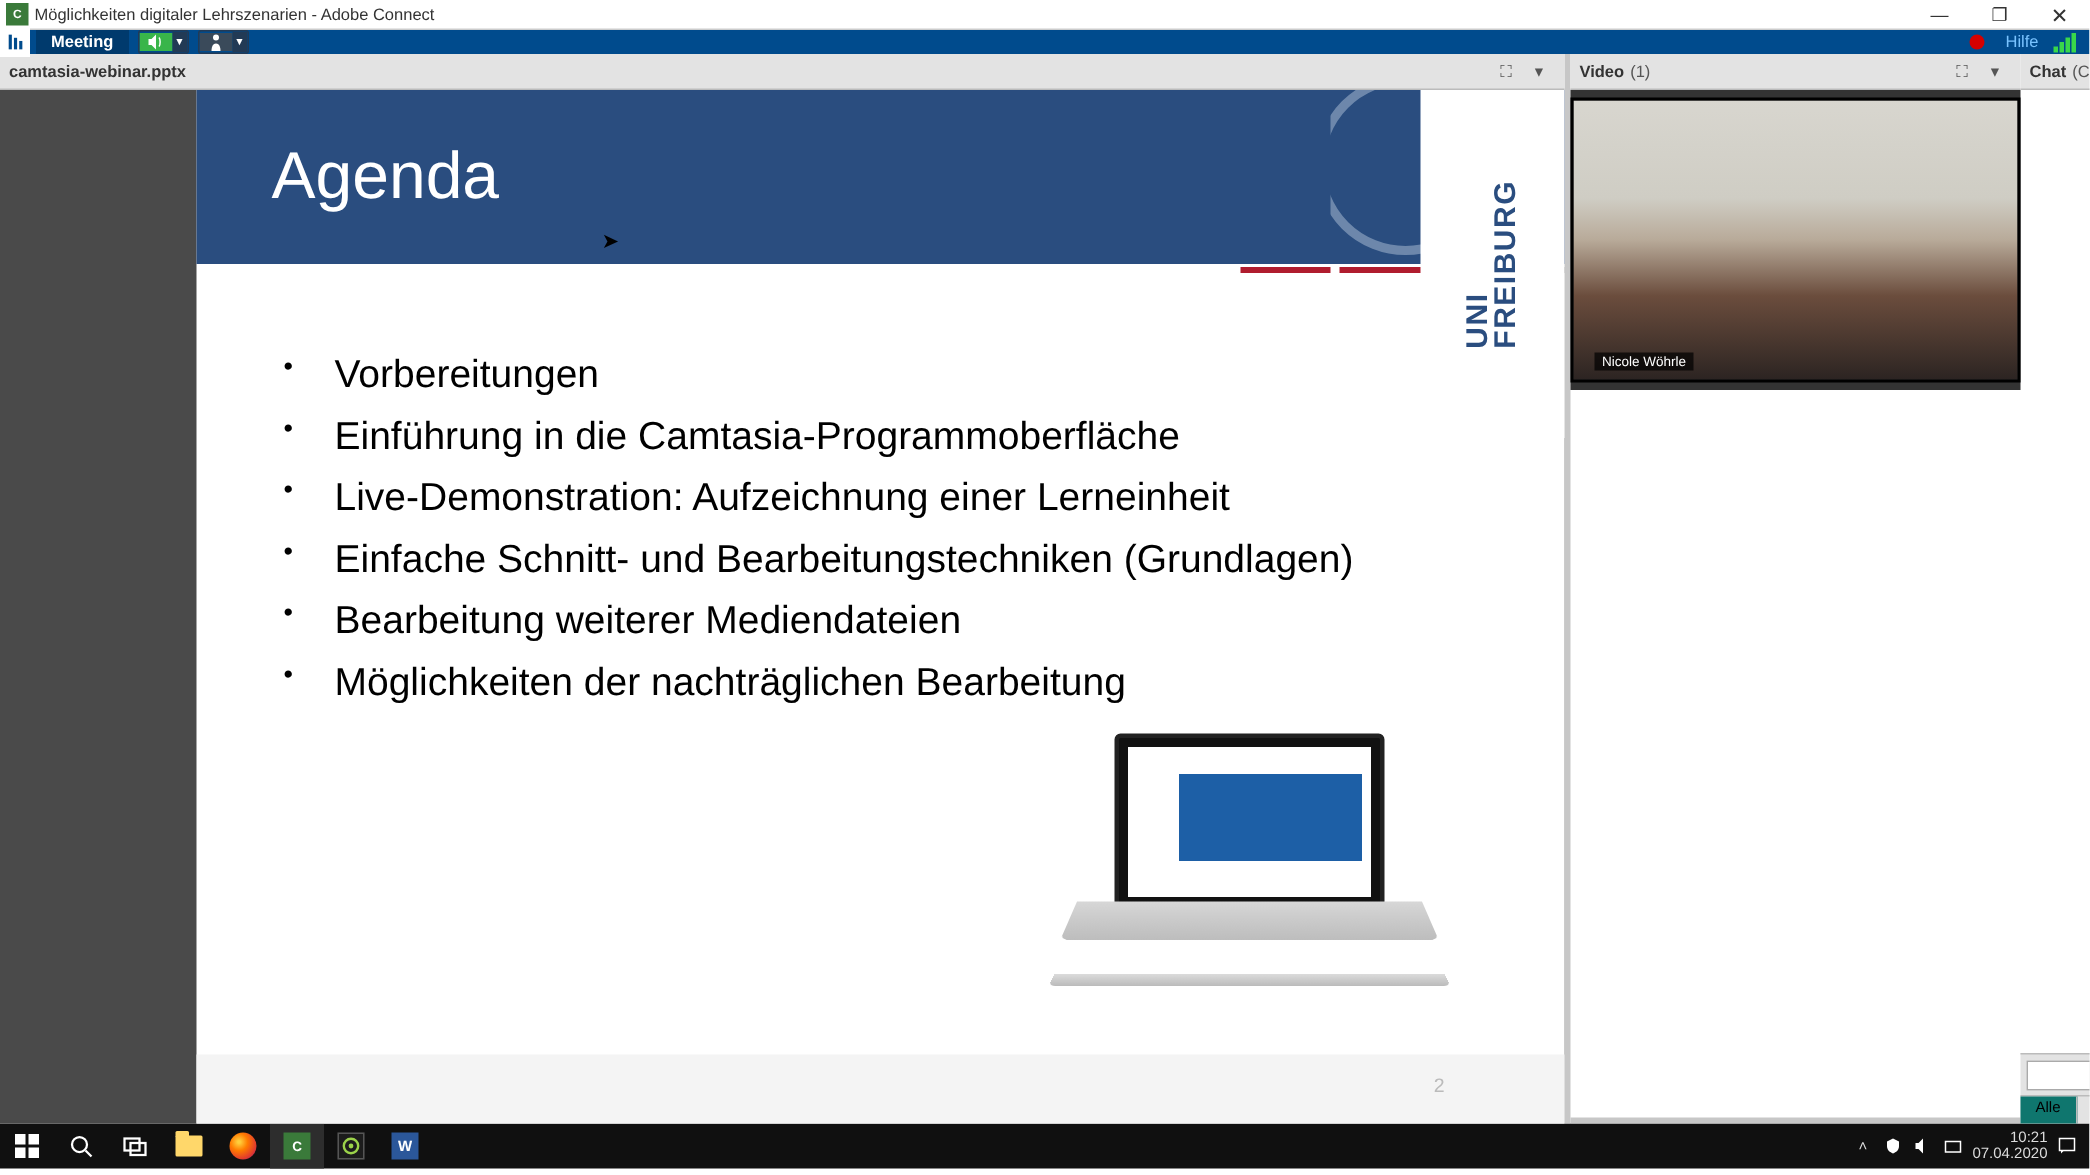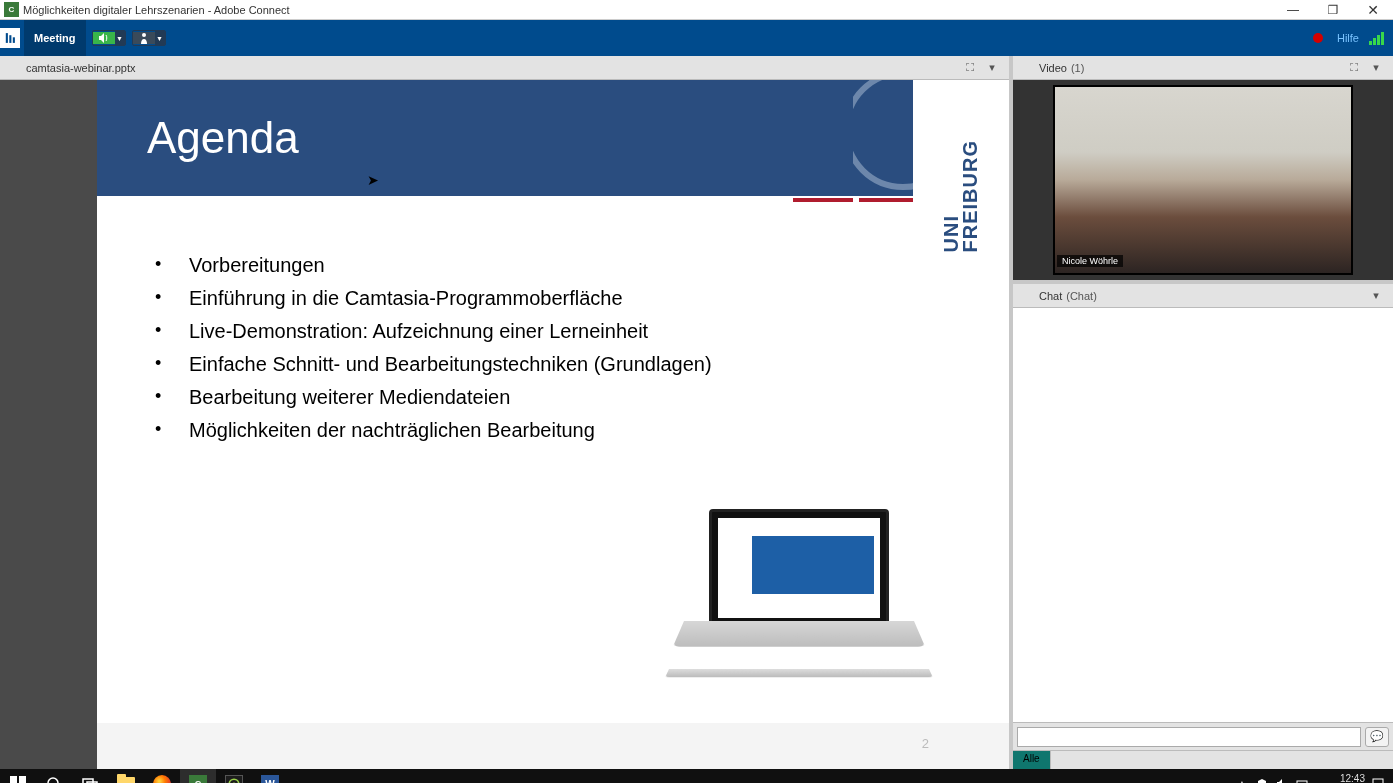--- a/index.html
+++ b/index.html
@@ -7,77 +7,77 @@
 
 
 .titlebar { height: 20px; background: #fff; border-bottom: 1px solid #ccc; display: flex; align-items: center; font-size: 11px; color: #333; }
 .titlebar .app-icon { width: 15px; height: 15px; background: #3a7a3a; margin: 0 4px; display:flex; align-items:center; justify-content:center; color:#fff; font-size:8px; font-weight:bold; }
 .titlebar .title-text { flex: 0 0 auto; }
 .titlebar .spacer { flex: 1; }
 .titlebar .win-btn { width: 40px; height: 20px; display:flex; align-items:center; justify-content:center; font-size:12px; color:#333; }
 .titlebar .win-close { font-size:14px; }
 
 
-.ac-toolbar { height: 36px; background: #004b8d; display:flex; align-items:center; color:#fff; font-size:11px; position:relative; }
+.ac-toolbar { height: 16px; background: #004b8d; display:flex; align-items:center; color:#fff; font-size:11px; position:relative; }
 .ac-toolbar .ac-logo { width:20px; height:20px; background:#fff; margin-right:4px; display:flex; align-items:center; justify-content:center; color:#004b8d; }
 .ac-toolbar .meeting-btn { background:#003a6d; padding:2px 10px; height:100%; display:flex; align-items:center; font-weight:bold; }
 .ac-toolbar .ctrl-btn { margin-left:6px; height:16px; display:flex; align-items:center; border:1px solid #223a55; border-radius:2px; overflow:hidden; }
 .ac-toolbar .ctrl-main { padding:0 5px; display:flex; align-items:center; justify-content:center; }
 .ac-toolbar .ctrl-drop { width:10px; background:#223a55; display:flex; align-items:center; justify-content:center; font-size:7px; height:100%; }
 .ac-toolbar .speaker-ctrl .ctrl-main { background:#39b54a; }
 .ac-toolbar .status-ctrl .ctrl-main { background:#3a4a5a; }
 .ac-toolbar .right { margin-left:auto; display:flex; align-items:center; height:100%; }
 .ac-toolbar .rec-dot { width:10px; height:10px; background:#d40000; border-radius:50%; margin-right:14px; }
 .ac-toolbar .help { color:#79c3ff; font-weight:normal; margin-right:10px; }
 .ac-toolbar .signal { width:16px; height:14px; margin-right:8px; display:flex; align-items:flex-end; gap:1px; }
 .ac-toolbar .signal span { width:3px; background:#39d84a; }
 .ac-toolbar .signal span:nth-child(1){height:4px;} .ac-toolbar .signal span:nth-child(2){height:7px;}
 .ac-toolbar .signal span:nth-child(3){height:10px;} .ac-toolbar .signal span:nth-child(4){height:13px;}
 
 
 .main { display:flex; height: calc(783px - 20px - 20px - 30px); }
 .share-pane { flex: 1; display:flex; flex-direction:column; border-right:4px solid #c7c7c7; }
 .pane-header { height:24px; background:#e3e3e3; border-bottom:1px solid #bbb; display:flex; align-items:center; padding:0 6px; font-size:11px; color:#333; }
-.pane-header .ph-title { font-weight:normal;margin-left:20px; }
+.pane-header .ph-title { font-weight:bold; }
 .pane-header .ph-sub { color:#555; margin-left:4px; }
 .pane-header .ph-spacer { flex:1; }
 .pane-header .ph-btn { width:22px; height:18px; display:flex; align-items:center; justify-content:center; color:#555; font-size:11px; }
 .share-body { flex:1; background:#4a4a4a; display:flex; justify-content:flex-end; position:relative; }
 
 
 .slide-wrap { width:912px; background:#fff; height:100%; position:relative; }
 .slide-header { height:116px; background:#2a4d7f; color:#fff; display:flex; align-items:center; padding-left:50px; font-family:"Times New Roman", serif; font-size:44px; position:relative;}
 .slide-accent-row { height:8px; width:100%; position:absolute; top:116px; left:0; display:flex; }
 .slide-accent-row .gap{flex:1;}
 .slide-accent-red { width:60px; height:4px; background:#b01c2e; margin-top:2px; }
 .slide-accent-gray { width:90px; height:4px; background:#888; margin-top:2px; }
 .logo-box { position:absolute; right:0; top:0; width:96px; height:232px; background:#fff; display:flex; flex-direction:column; align-items:center; justify-content:center; }
 .seal { position:absolute; right:76px; top:0; width:80px; height:120px; overflow:hidden; opacity:0.45; }
 .seal-circle { width:120px; height:120px; border:6px solid #becfe2; border-radius:50%; margin-left:-10px; margin-top:-10px; }
 .uni-text { writing-mode: vertical-rl; transform: rotate(180deg); font-weight:900; color:#2a4d7f; font-size:20px; letter-spacing:1px; line-height:0.95; }
 .slide-body { padding:58px 40px 0 58px; position:relative; }
 .slide-body ul { list-style:none; }
-.slide-body li { font-size:20px; color:#000; margin-bottom:10px; position:relative; padding-left:34px; }
+.slide-body li { font-size:26px; color:#000; margin-bottom:10px; position:relative; padding-left:34px; }
 .slide-body li::before { content:"•"; position:absolute; left:0; font-size:18px; }
 .laptop { position:absolute; right:80px; bottom:70px; width:260px; height:190px; }
 .lap-screen { width:180px; height:120px; background:#111; border:3px solid #222; border-radius:4px; margin:0 auto; position:relative; }
 .lap-screen-inner { position:absolute; top:6px; left:6px; right:6px; bottom:8px; background:#fff; }
 .lap-screen-blue { position:absolute; top:18px; left:34px; right:6px; height:58px; background:#1d5fa6; }
 .lap-base { width:260px; height:14px; background:linear-gradient(#ddd,#bbb); margin:-2px auto 0; border-radius:0 0 4px 4px; transform:perspective(400px) rotateX(55deg); transform-origin:top; }
 .lap-key { width:230px; height:50px; background:linear-gradient(#d7d7d7,#bdbdbd); margin:-8px auto 0; border-radius:0 0 6px 6px; transform:perspective(500px) rotateX(62deg); transform-origin:top; }
 .slide-num { position:absolute; bottom:18px; right:80px; color:#bbb; font-size:13px; }
 .slide-footer-bar { position:absolute; bottom:0; left:0; right:0; height:46px; background:#f4f4f4; }
 .cursor { position:absolute; top:92px; left:270px; color:#000; font-size:14px; }
 
 
-.right-col { width:380px; display:flex; flex-direction:column; }
+.right-col { width:346px; display:flex; }
 .video-pane { display:flex; flex-direction:column; border-bottom:4px solid #c7c7c7; }
 .video-body { background:#333; height:200px; display:flex; align-items:center; justify-content:center; position:relative; }
 .video-feed { width:300px; height:190px; background:linear-gradient(180deg,#d8d6cf 0%, #cfcdc4 35%, #b8aa99 50%, #6b4d3d 70%, #2c2422 100%); position:relative; border:2px solid #000; }
-.video-label { position:absolute; bottom:6px; left:2px; background:rgba(0,0,0,0.7); color:#fff; font-size:9px; padding:1px 5px; }
+.video-label { position:absolute; bottom:6px; left:14px; background:rgba(0,0,0,0.7); color:#fff; font-size:9px; padding:1px 5px; }
 .chat-pane { flex:1; display:flex; flex-direction:column;border-radius:12px; }
 .chat-body { flex:1; background:#fff; }
 .chat-input-row { height:28px; background:#e3e3e3; border-top:1px solid #bbb; display:flex; align-items:center; padding:3px 4px; gap:4px; }
 .chat-input { flex:1; height:20px; border:1px solid #aaa; background:#fff; font-size:11px; padding:2px 4px; }
 .chat-send { width:24px; height:20px; border:1px solid #aaa; background:#f3f3f3; border-radius:3px; display:flex; align-items:center; justify-content:center; font-size:11px; color:#555; }
 .chat-tabs { height:19px; background:#e3e3e3; border-top:1px solid #bbb; display:flex; }
 .chat-tab { padding:2px 10px; font-size:10px; border-right:1px solid #bbb; background:#0f766e; }
 
 
 .taskbar { height:30px; background:#101010; display:flex; align-items:center; color:#fff; font-size:11px; }
@@ -287,21 +287,21 @@
       <svg width="12" height="12" viewBox="0 0 12 12">
           <path d="M1 4h2l3-3v10l-3-3H1z" fill="#fff"></path>
         </svg>
     </div>
     <div class="tray-icon">
       <svg width="12" height="12" viewBox="0 0 12 12">
           <rect x="1" y="3" width="10" height="7" fill="none" stroke="#fff"></rect>
         </svg>
     </div>
     <div class="clock">
-      <div>12:43</div>
+      <div>10:21</div>
       <div>07.04.2020</div>
     </div>
     <div class="tray-icon">
       <svg width="12" height="12" viewBox="0 0 12 12">
           <rect x="1" y="1" width="10" height="8" fill="none" stroke="#fff"></rect>
           <path d="M4 9l-2 2v-2" fill="#fff"></path>
         </svg>
     </div>
   </div>
 </div>

